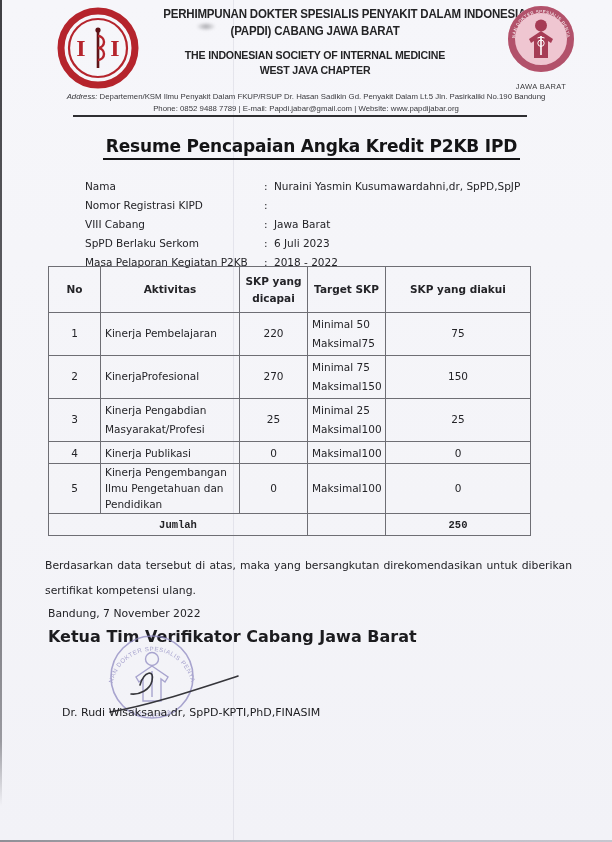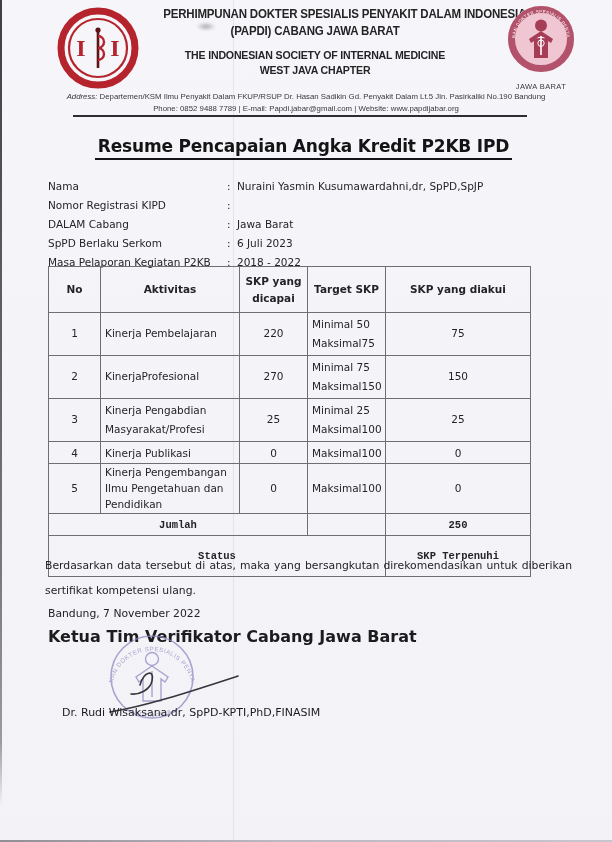--- a/index.html
+++ b/index.html
@@ -29,26 +29,26 @@
   .org-gap{height:9px;}
   .org-3,.org-4{font-size:11.5px;line-height:15px;}
   .logo-right{position:absolute;left:497px;top:3px;width:88px;text-align:center;}
   .logo-right-caption{margin-top:1px;font-size:7.5px;letter-spacing:.4px;color:#3a3a3c;
     font-family:"Liberation Sans",sans-serif;}
   .address-block{position:absolute;left:28px;top:91px;width:556px;text-align:center;
     font-size:7.8px;line-height:11.5px;color:#38383c;font-family:"Liberation Sans",sans-serif;}
   .address-block i{font-style:italic;}
   .rule{position:absolute;left:73px;top:115px;width:454px;height:2px;background:#2e2e31;}
   
-  .title-wrap{position:absolute;left:8px;top:136px;width:591px;text-align:center;}
+  .title-wrap{position:absolute;left:16px;top:136px;width:591px;text-align:center;}
   .title{display:inline-block;font-size:17px;font-weight:bold;color:#141416;
     border-bottom:2.5px solid #141416;padding:0 3px 2px 3px;letter-spacing:-0.2px;}
   
   .info{position:absolute;left:48px;top:176px;width:520px;font-size:10.5px;color:#242428;}
-  .info-row{display:grid;grid-template-columns:179px 10px auto;height:19px;align-items:center;}
+  .info-row{display:grid;grid-template-columns:179px 10px auto;height:19px;align-items:center;margin-left:37px;}
   
   table.skp{position:absolute;left:48px;top:266px;width:482px;border-collapse:collapse;
     table-layout:fixed;font-size:10.5px;color:#242428;}
   table.skp th,table.skp td{border:1px solid #6e6e74;padding:1px 4px;vertical-align:middle;}
   table.skp th{font-weight:bold;text-align:center;height:43px;line-height:1.55;}
   td.c{text-align:center;}
   td.l{text-align:left;}
   td.pre{white-space:pre-line;line-height:1.85;}
   td.b{font-weight:bold;font-family:Liberation Mono, monospace;}
   tr.r-tall td{height:40px;line-height:1.85;}
@@ -134,21 +134,21 @@
     <div class="info-row">
       <span>Nama</span>
       <span>:</span>
       <span>Nuraini Yasmin Kusumawardahni,dr, SpPD,SpJP</span>
     </div>
     <div class="info-row">
       <span>Nomor Registrasi KIPD</span>
       <span>:</span>
     </div>
     <div class="info-row">
-      <span>DALAM Cabang</span>
+      <span>VIII Cabang</span>
       <span>:</span>
       <span>Jawa Barat</span>
     </div>
     <div class="info-row">
       <span>SpPD Berlaku Serkom</span>
       <span>:</span>
       <span>6 Juli 2023</span>
     </div>
     <div class="info-row">
       <span>Masa Pelaporan Kegiatan P2KB</span>
@@ -210,24 +210,20 @@
         <td class="c">5</td>
         <td class="l" style="line-height:1.5">Kinerja Pengembangan Ilmu Pengetahuan dan Pendidikan</td>
         <td class="c">0</td>
         <td class="l">Maksimal100</td>
         <td class="c">0</td>
       </tr>
       <tr class="r-sum">
         <td class="c b" colspan="3">Jumlah</td>
         <td></td>
         <td class="c b">250</td>
-      </tr>
-      <tr class="r-status">
-        <td class="c b" colspan="4">Status</td>
-        <td class="c b top">SKP Terpenuhi</td>
       </tr>
     </tbody>
   </table>
 
   <div class="closing">Berdasarkan data tersebut di atas, maka yang bersangkutan direkomendasikan untuk diberikan sertifikat kompetensi ulang.</div>
 
   <div class="sig-date">Bandung, 7 November 2022</div>
   <div class="sig-role">Ketua Tim Verifikator Cabang Jawa Barat</div>
 
   <svg class="stamp" viewBox="0 0 200 95">

